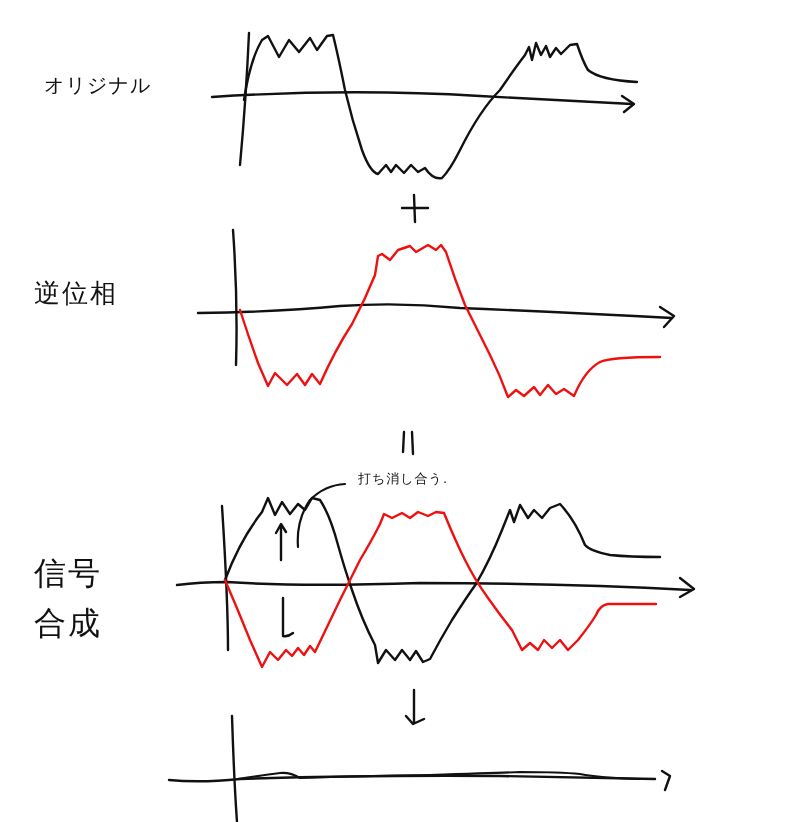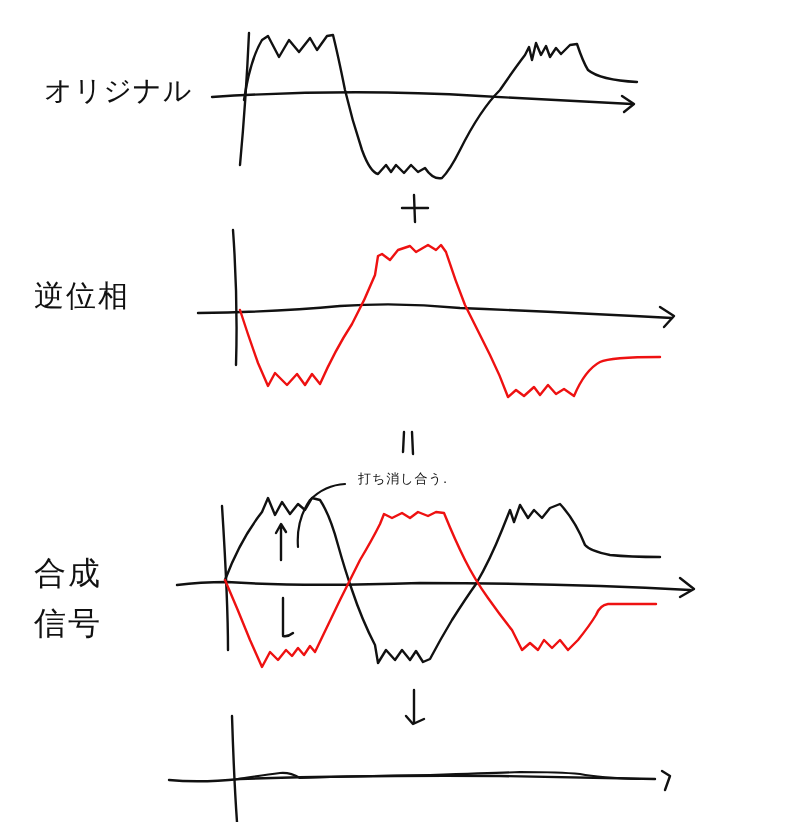--- a/index.html
+++ b/index.html
@@ -1,32 +1,32 @@
 <!DOCTYPE html>
 <html><head>
 <meta charset="utf-8">
 <style>
   html, body { margin: 0; padding: 0; background: #ffffff; }
   body { width: 795px; height: 822px; position: relative; overflow: hidden;
          font-family: "DejaVu Sans", sans-serif; }
   .label { position: absolute; color: #111; font-family: "DejaVu Sans", sans-serif; }
-  .lbl-orig { left: 44px; top: 72px; font-size: 28px; letter-spacing: 1px; }
-  .lbl-inv  { left: 34px; top: 276px; font-size: 30px; letter-spacing: 2px; }
+  .lbl-orig { left: 44px; top: 72px; font-size: 20px; letter-spacing: 1px; }
+  .lbl-inv  { left: 34px; top: 276px; font-size: 26px; letter-spacing: 2px; }
   .lbl-sum  { left: 34px; top: 548px; font-size: 32px; line-height: 50px; letter-spacing: 2px; width: 90px; }
   .lbl-note { left: 358px; top: 470px; font-size: 13px; letter-spacing: 1px; }
   svg { position: absolute; left: 0; top: 0; }
 </style>
 </head>
 <body>
 
 <div class="label lbl-orig">オリジナル</div>
 <div class="label lbl-inv">逆位相</div>
 <div class="label lbl-sum">
+  <div>信号</div>
   <div>合成</div>
-  <div>信号</div>
 </div>
 <div class="label lbl-note">打ち消し合う.</div>
 
 <svg width="795" height="822" viewBox="0 0 795 822" fill="none" stroke-linecap="round" stroke-linejoin="round">
 
   <g>
     <path d="M249 33 Q246 100 240 165" stroke="#111" stroke-width="2.4"></path>
     <path d="M212 97 Q350 88 480 96 Q560 100 632 104" stroke="#111" stroke-width="2.4"></path>
     <path d="M622 96 L634 104 L624 112" stroke="#111" stroke-width="2.4"></path>
     <path stroke="#111" stroke-width="2.4" d="M244 100 Q250 60 262 40 L268 36 L279 57 L289 40 L299 52 L310 38 L317 50 L327 36 L333 35

